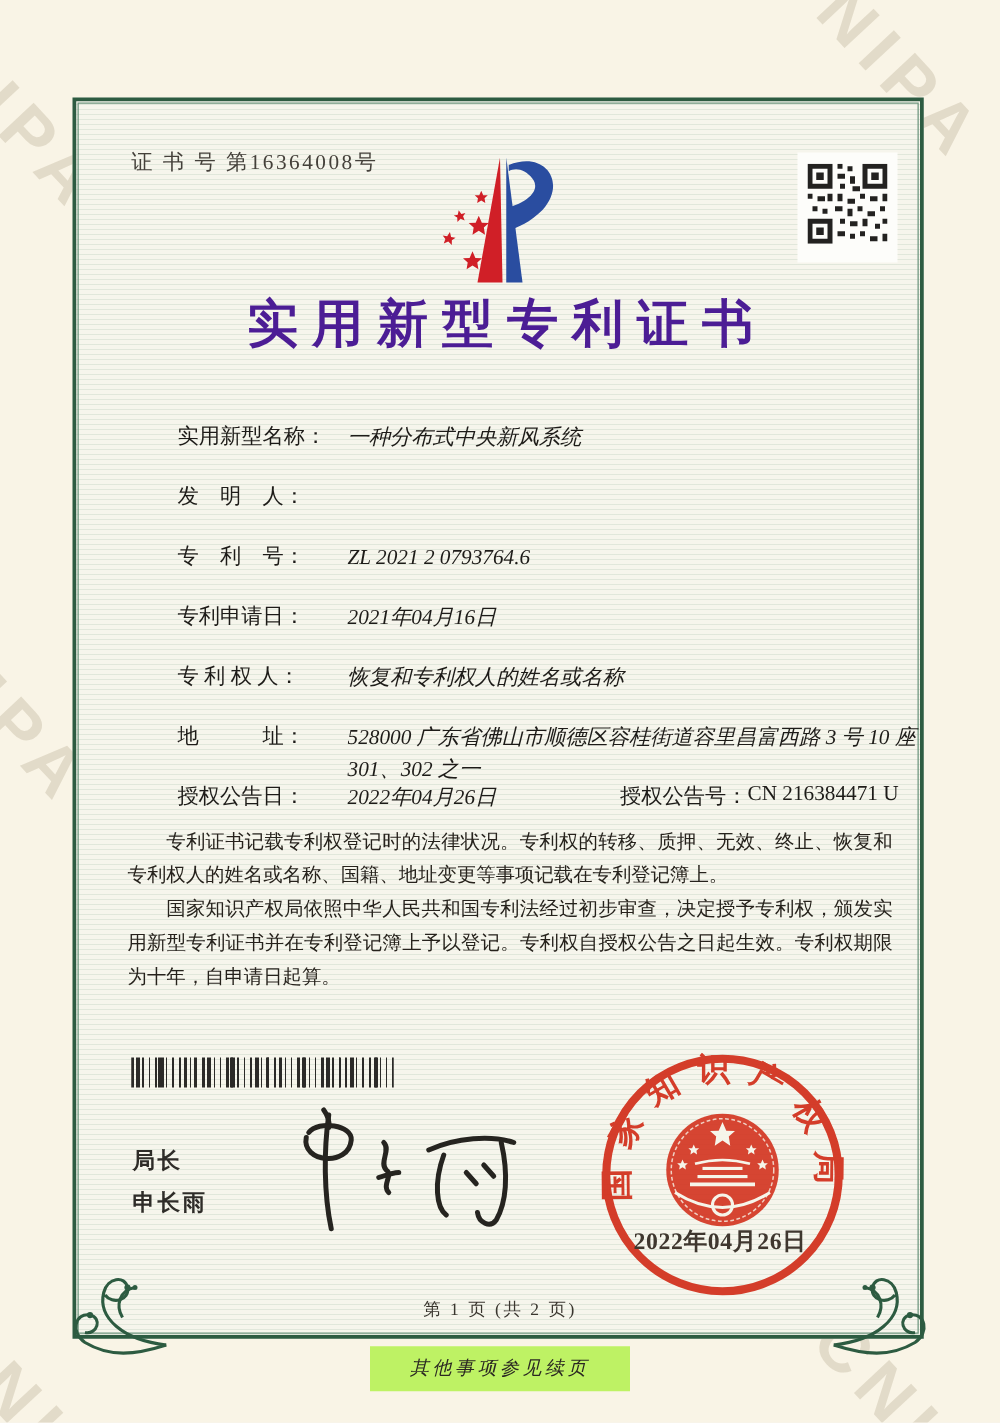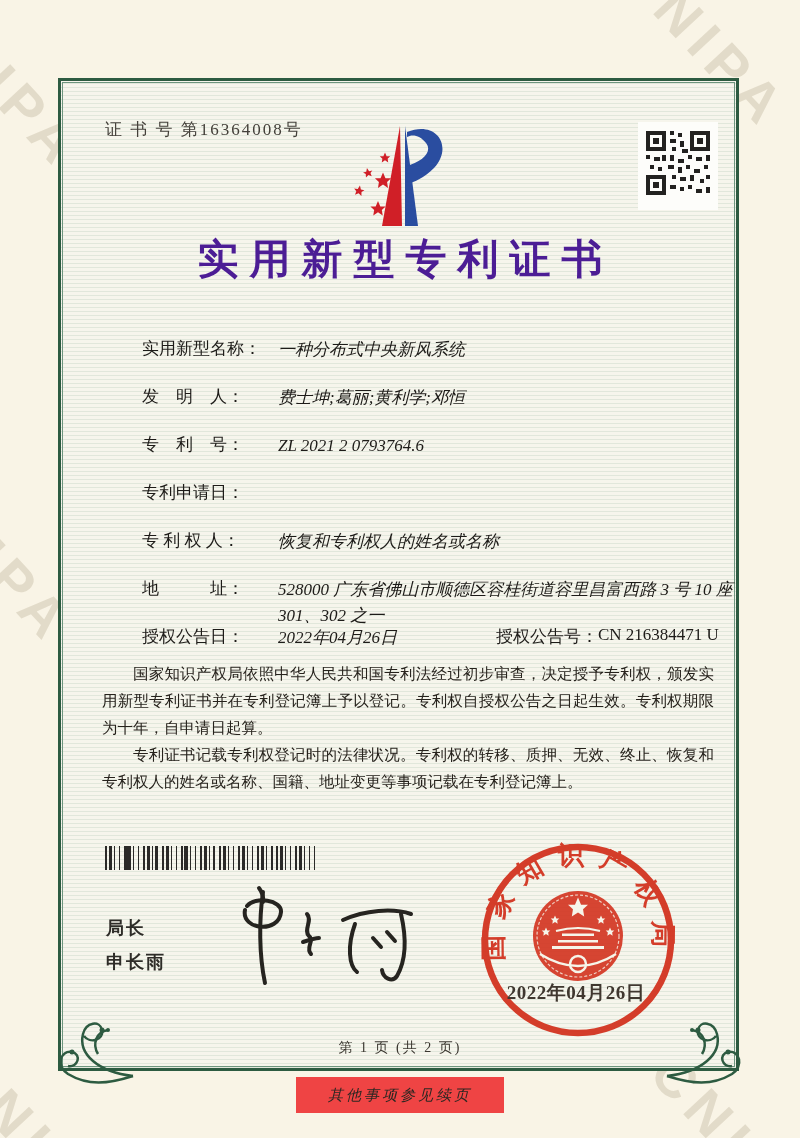--- a/index.html
+++ b/index.html
@@ -57,21 +57,21 @@
   .signature{position:absolute;left:215px;top:880px;}
   
   .seal{position:absolute;left:476px;top:842px;opacity:0.93;}
   .seal-date{
     position:absolute;left:486px;top:980px;width:180px;text-align:center;
     font-size:19px;font-weight:bold;color:#3f372f;letter-spacing:0.5px;
   }
   
   .page-num{position:absolute;left:0;right:0;top:1039px;text-align:center;font-size:14px;
     color:#3a362f;letter-spacing:2px;}
-  .note-patch{position:absolute;left:296px;top:1077px;width:208px;height:36px;background:#ef4444;}
+  .note-patch{position:absolute;left:296px;top:1077px;width:208px;height:36px;background:#bef264;}
   .note-text{width:100%;height:100%;line-height:36px;text-align:center;font-size:15px;
     color:#2a2722;letter-spacing:3px;font-style:italic;}
   .flourish{position:absolute;}
   .fl-left{left:38px;top:1014px;}
   .fl-right{left:662px;top:1014px;transform:scaleX(-1);}
 </style>
 </head>
 <body>
 
 <svg width="0" height="0" style="position:absolute">
@@ -130,47 +130,47 @@
 </svg>
 
 <div class="title">实用新型专利证书</div>
 
 <div class="field-row row-0">
   <span class="lbl">实用新型名称：</span>
   <span class="val">一种分布式中央新风系统</span>
 </div>
 <div class="field-row row-1">
   <span class="lbl">发　明　人：</span>
-  <span class="val">费士坤;葛丽;黄利学;邓恒</span>
 </div>
 <div class="field-row row-2">
   <span class="lbl">专　利　号：</span>
   <span class="val">ZL 2021 2 0793764.6</span>
 </div>
 <div class="field-row row-3">
   <span class="lbl">专利申请日：</span>
+  <span class="val">2021年04月16日</span>
 </div>
 <div class="field-row row-4">
   <span class="lbl">专 利 权 人：</span>
   <span class="val">恢复和专利权人的姓名或名称</span>
 </div>
 <div class="field-row row-5">
   <span class="lbl">地　　　址：</span>
   <span class="val" style="max-width:455px">528000 广东省佛山市顺德区容桂街道容里昌富西路 3 号 10 座 301、302 之一</span>
 </div>
 <div class="field-row row-6">
   <span class="lbl">授权公告日：</span>
   <span class="val">2022年04月26日</span>
   <span class="val2lbl">授权公告号：</span>
   <span>CN 216384471 U</span>
 </div>
 
 <div class="law-text">
+  <p>专利证书记载专利权登记时的法律状况。专利权的转移、质押、无效、终止、恢复和专利权人的姓名或名称、国籍、地址变更等事项记载在专利登记簿上。</p>
   <p>国家知识产权局依照中华人民共和国专利法经过初步审查，决定授予专利权，颁发实用新型专利证书并在专利登记簿上予以登记。专利权自授权公告之日起生效。专利权期限为十年，自申请日起算。</p>
-  <p>专利证书记载专利权登记时的法律状况。专利权的转移、质押、无效、终止、恢复和专利权人的姓名或名称、国籍、地址变更等事项记载在专利登记簿上。</p>
 </div>
 
 <div class="barcode"></div>
 
 <div class="director-title">局长</div>
 <div class="director-name">申长雨</div>
 <svg class="signature" width="230" height="115" viewBox="0 0 230 115">
   <g fill="none" stroke="#15130f" stroke-width="4" stroke-linecap="round" opacity="0.92">
     <path d="M44,8 C47,12 49,16 48,22"></path>
     <path d="M48,12 C44,40 44,75 50,103"></path>

